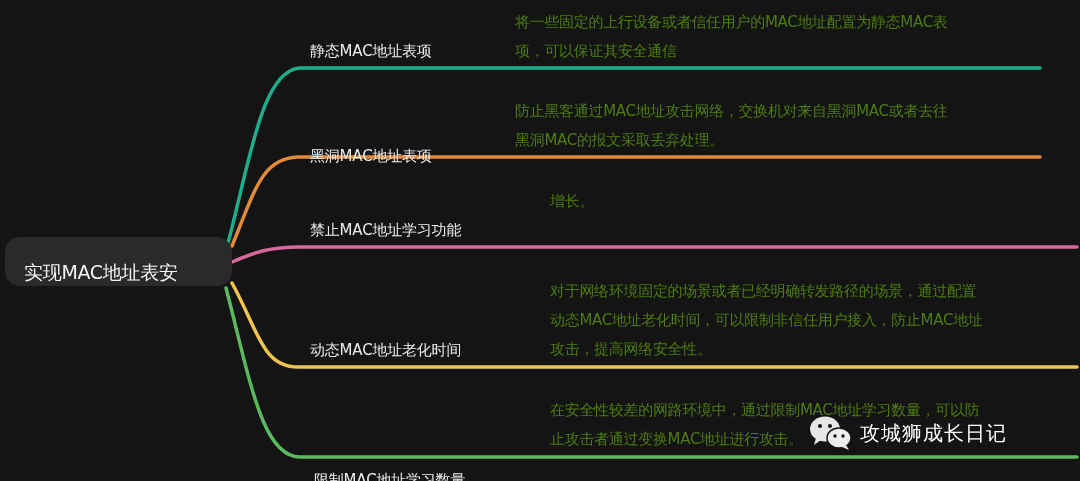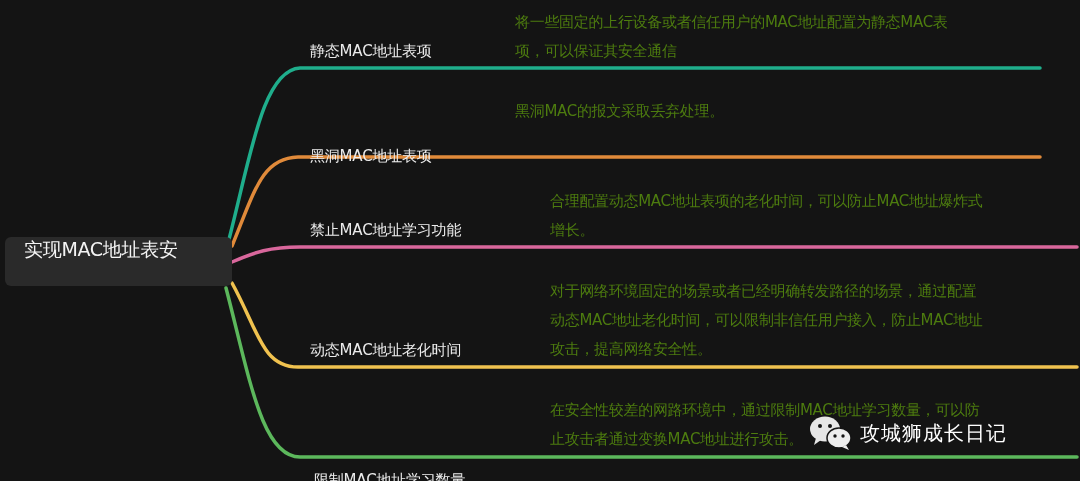--- a/index.html
+++ b/index.html
@@ -3,22 +3,22 @@
 <meta charset="utf-8">
 <style>
   html, body { margin:0; padding:0; }
   body {
     width:1080px; height:481px; background:#141414; overflow:hidden;
     position:relative; font-family:"DejaVu Sans","Liberation Sans",sans-serif; color:#f2f2f2;
   }
   #canvas { position:absolute; left:0; top:0; }
   .root {
     position:absolute; left:5px; top:237px; width:227px; height:49px;
-    background:#2a2a2a; border-radius:6px;
-    display:flex; align-items:flex-start; padding-left:19px; box-sizing:border-box;
+    background:#2a2a2a; border-radius:15px;
+    display:flex; align-items:flex-end; padding-left:19px; box-sizing:border-box;
     font-size:19px; color:#f4f4f4; letter-spacing:-0.3px;
   }
   .branch-label {
     position:absolute; font-size:15px; color:#ececec; white-space:nowrap; letter-spacing:-0.2px;
   }
   .desc {
     position:absolute; font-size:15px; line-height:29px; color:#4d7c0f; letter-spacing:-0.3px;
   }
   .watermark {
     position:absolute; left:808px; top:414px; display:flex; align-items:center;
@@ -44,24 +44,24 @@
 <div class="branch-label" style="left:310px; top:131px;margin-top:16px;">黑洞MAC地址表项</div>
 <div class="branch-label" style="left:310px; top:221px;">禁止MAC地址学习功能</div>
 <div class="branch-label" style="left:310px; top:341px;">动态MAC地址老化时间</div>
 <div class="branch-label" style="left:314px; top:431px;margin-top:40px;">限制MAC地址学习数量</div>
 
 <div class="desc" style="left:515px; top:8px;">
   <div>将一些固定的上行设备或者信任用户的MAC地址配置为静态MAC表</div>
   <div>项，可以保证其安全通信</div>
 </div>
 <div class="desc" style="left:515px; top:97px;">
+  <div>防止黑客通过MAC地址攻击网络，交换机对来自黑洞MAC或者去往</div>
   <div>黑洞MAC的报文采取丢弃处理。</div>
 </div>
 <div class="desc" style="left:550px; top:187px;">
-  <div>合理配置动态MAC地址表项的老化时间，可以防止MAC地址爆炸式</div>
   <div>增长。</div>
 </div>
 <div class="desc" style="left:550px; top:277px;">
   <div>对于网络环境固定的场景或者已经明确转发路径的场景，通过配置</div>
   <div>动态MAC地址老化时间，可以限制非信任用户接入，防止MAC地址</div>
   <div>攻击，提高网络安全性。</div>
 </div>
 <div class="desc" style="left:550px; top:396px;">
   <div>在安全性较差的网路环境中，通过限制MAC地址学习数量，可以防</div>
   <div>止攻击者通过变换MAC地址进行攻击。</div>

